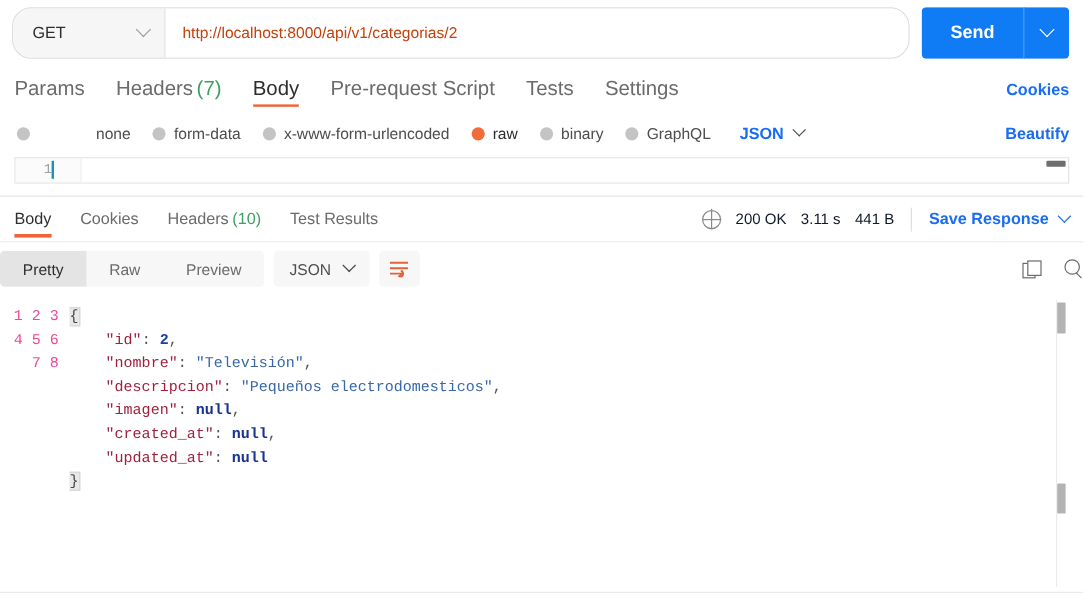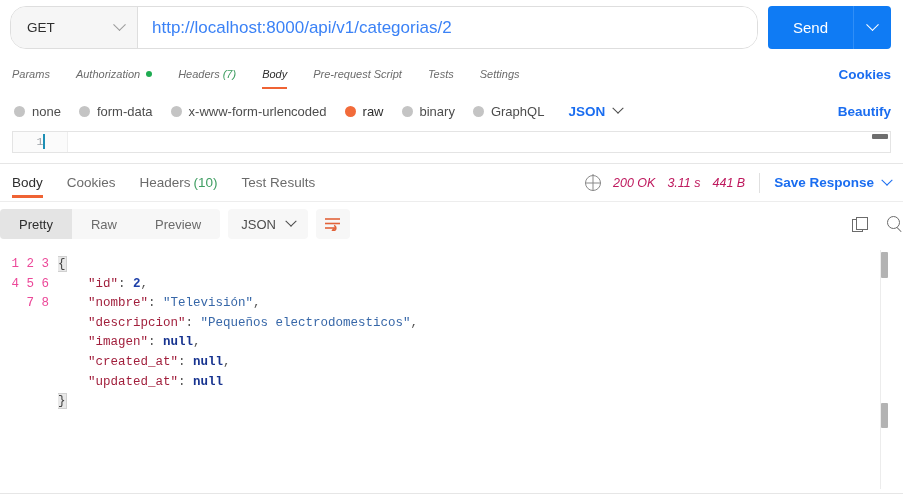--- a/index.html
+++ b/index.html
@@ -40,38 +40,38 @@
   .chev {
     width: 9px; height: 9px;
     border-right: 1.4px solid #9b9b9b;
     border-bottom: 1.4px solid #9b9b9b;
     transform: rotate(45deg) translate(-2px,-2px);
   }
   .url-field {
     flex: 1;
     display: flex; align-items: center;
     padding: 0 14px;
-    font-size: 17px;
-    color: #3b82f6;
+    font-size: 13px;
+    color: #c2410c;
     background: #fff;
     border: none; outline: none;
     font-family: "Liberation Sans", sans-serif;
   }
   .send-group {
     display: flex; align-items: stretch;
     height: 43px;
     border-radius: 4px;
     overflow: hidden;
   }
   .send-btn {
     display: flex; align-items: center; justify-content: center;
     width: 85px;
     background: #0f7bf4;
     color: #fff;
-    font-size: 15px; font-weight: normal;
+    font-size: 15px; font-weight: bold;
     border: none; cursor: pointer;
     font-family: "Liberation Sans", sans-serif;
   }
   .send-caret {
     display: flex; align-items: center; justify-content: center;
     width: 38px;
     background: #0f7bf4;
     border-left: 1px solid #2f8ef7;
     cursor: pointer;
   }
@@ -87,25 +87,24 @@
     display: flex; align-items: center;
     height: 38px;
     padding: 0 12px;
     position: relative;
   }
   .req-tab {
     position: relative;
     padding: 0 13px;
     height: 38px;
     display: flex; align-items: center;
-    font-size: 11px;
+    font-size: 17px;
     color: #6b6b6b;
     cursor: pointer;
     white-space: nowrap;
-    font-style: italic;
   }
   .req-tab:first-child { padding-left: 0; }
   .req-tab.active { color: #2e2e2e; }
   .req-tab.active::after {
     content: "";
     position: absolute;
     left: 13px; right: 13px; bottom: 4px;
     height: 2.5px; background: #ef6334;
   }
   .req-tab:first-child.active::after { left: 0; }
@@ -130,21 +129,21 @@
     gap: 0px;
   }
   .radio-opt {
     display: flex; align-items: center;
     margin-right: 18px;
     font-size: 13px;
     color: #4d4d4d;
     cursor: pointer;
     white-space: nowrap;
   }
-  .radio-opt:first-child { margin-left: 2px; }
+  .radio-opt:first-child { margin-left: 2px; gap: 48px; }
   .radio-circle {
     width: 11px; height: 11px; border-radius: 50%;
     background: #c4c4c4;
     margin-right: 7px;
     flex: none;
   }
   .radio-opt.selected .radio-circle { background: #f26b3a; }
   .radio-opt.selected { color: #2e2e2e; }
   .json-select {
     display: flex; align-items: center;
@@ -239,21 +238,21 @@
     position: absolute; left: 50%; top: -1.3px; bottom: -1.3px;
     width: 0; border-left: 1.3px solid #8a8a8a;
     transform: translateX(-50%);
   }
   .globe-icon::after {
     content: "";
     position: absolute; top: 50%; left: -1.3px; right: -1.3px;
     height: 0; border-top: 1.3px solid #8a8a8a;
     transform: translateY(-50%);
   }
-  .meta-val { color: #be185d; white-space: nowrap; font-style: italic; }
+  .meta-val { color: #0f172a; white-space: nowrap; }
   .vsep { width: 1px; height: 20px; background: #e0e0e0; margin: 0 2px; }
   .save-resp {
     display: flex; align-items: center; gap: 9px;
     color: #1a6df0; font-size: 13.5px; font-weight: bold;
     cursor: pointer; white-space: nowrap;
   }
 
   
   .view-toolbar {
     display: flex; align-items: center;
@@ -392,24 +391,20 @@
     <button class="send-btn">Send</button>
     <div class="send-caret">
       <span class="chev-white"></span>
     </div>
   </div>
 </div>
 
 <div class="req-tabs">
   <div class="req-tab">
     <span>Params</span>
-  </div>
-  <div class="req-tab">
-    <span>Authorization</span>
-    <span class="dot-green"></span>
   </div>
   <div class="req-tab">
     <span>Headers</span>
     <span class="count-green">(7)</span>
   </div>
   <div class="req-tab active">
     <span>Body</span>
   </div>
   <div class="req-tab">
     <span>Pre-request Script</span>

